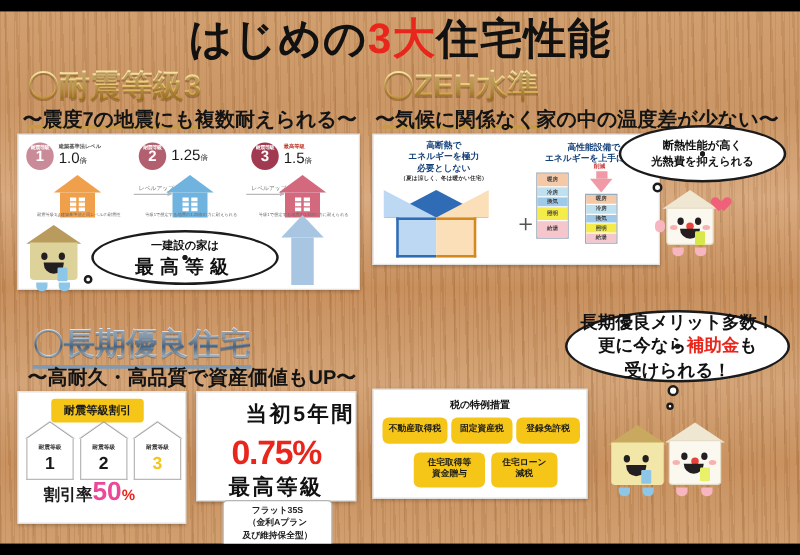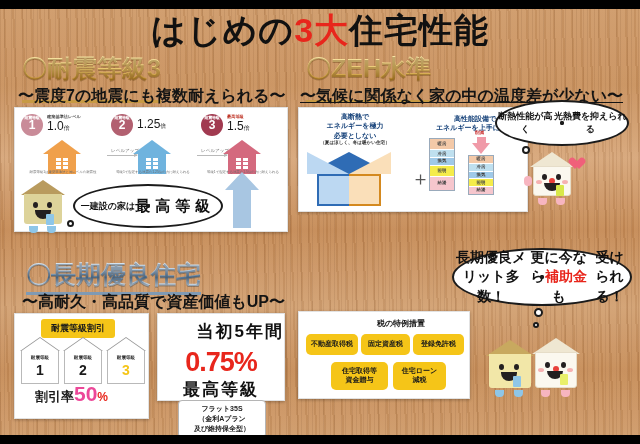--- a/index.html
+++ b/index.html
@@ -103,22 +103,22 @@
   .h-or .roof { border-bottom: 14px solid #f0a04b; }
   .h-or .body { background: #f0a04b; } .h-or .win i { background: #fff; }
   .h-bl .roof { border-bottom: 14px solid #6fb3de; }
   .h-bl .body { background: #6fb3de; } .h-bl .win i { background: #fff; }
   .h-rd .roof { border-bottom: 14px solid #d4697e; }
   .h-rd .body { background: #d4697e; } .h-rd .win i { background: #fff; }
 
   
   .bubble {
     position: absolute; background: #fff; border: 2px solid #1b1b1b; border-radius: 50%;
-    display: flex; flex-direction: row; align-items: center; justify-content: center;
-    text-align: center; font-weight: bold; color: #111; z-index: 12;
+    display: flex; flex-direction: column; align-items: center; justify-content: center;
+    text-align: left; font-weight: bold; color: #111; z-index: 12;
   }
   .bubble:before, .bubble:after {
     content: ""; position: absolute; background: #fff; border: 2px solid #1b1b1b; border-radius: 50%;
   }
   .dot { position: absolute; background: #fff; border: 2px solid #1b1b1b; border-radius: 50%; z-index: 12; }
 
   
   .bigarrow { position: absolute; z-index: 5; }
   .bigarrow .head { width: 0; height: 0; border-left: 17px solid transparent;
                     border-right: 17px solid transparent; border-bottom: 18px solid #a8c6e2; }
@@ -320,21 +320,21 @@
     </div>
     <div class="dot" style="left:52px; top:112px; width:7px; height:7px;"></div>
 
     <div class="bigarrow" style="left:210px; top:64px;">
       <div class="head"></div>
         <div class="stem"></div>
     </div>
   </div>
 
   <div class="sec-title gold" style="left:306px; top:52px;">〇ZEH水準</div>
-  <div class="sec-sub" style="left:300px; top:86px;text-decoration:underline;">〜気候に関係なく家の中の温度差が少ない〜</div>
+  <div class="sec-sub" style="left:300px; top:86px;">〜気候に関係なく家の中の温度差が少ない〜</div>
 
   <div class="panel" style="left:298px; top:107px; width:230px; height:105px;">
 
     <div class="zeh-txt" style="left:4px; top:4px; width:104px;">
       <div>高断熱で</div>
       <div>エネルギーを極力</div>
       <div>必要としない</div>
       <div class="zeh-sub">（夏は涼しく、冬は暖かい住宅）</div>
     </div>
 
@@ -431,21 +431,21 @@
     <div class="rate-big" style="top:24px;"><span>0.75</span><span>%</span></div>
     <div class="rate-bot" style="top:64px;">最高等級</div>
   </div>
   <div class="flat-note" style="left:178px; top:400px; width:88px;">
     <div>フラット35S</div>
     <div>（金利Aプラン</div>
     <div>及び維持保全型）</div>
   </div>
 
   <div class="panel" style="left:298px; top:311px; width:172px; height:88px;">
-    <div class="tax-title" style="top:6px;margin-left:17px;">税の特例措置</div>
+    <div class="tax-title" style="top:6px;">税の特例措置</div>
 
     <div class="chip" style="left:7px; top:22px; width:52px; height:21px;">不動産取得税</div>
     <div class="chip" style="left:62px; top:22px; width:49px; height:21px;">固定資産税</div>
     <div class="chip" style="left:114px; top:22px; width:51px; height:21px;">登録免許税</div>
 
     <div class="chip" style="left:32px; top:50px; width:57px; height:28px; white-space:pre-line;">住宅取得等
 資金贈与</div>
     <div class="chip" style="left:94px; top:50px; width:53px; height:28px; white-space:pre-line;">住宅ローン
 減税</div>
   </div>

